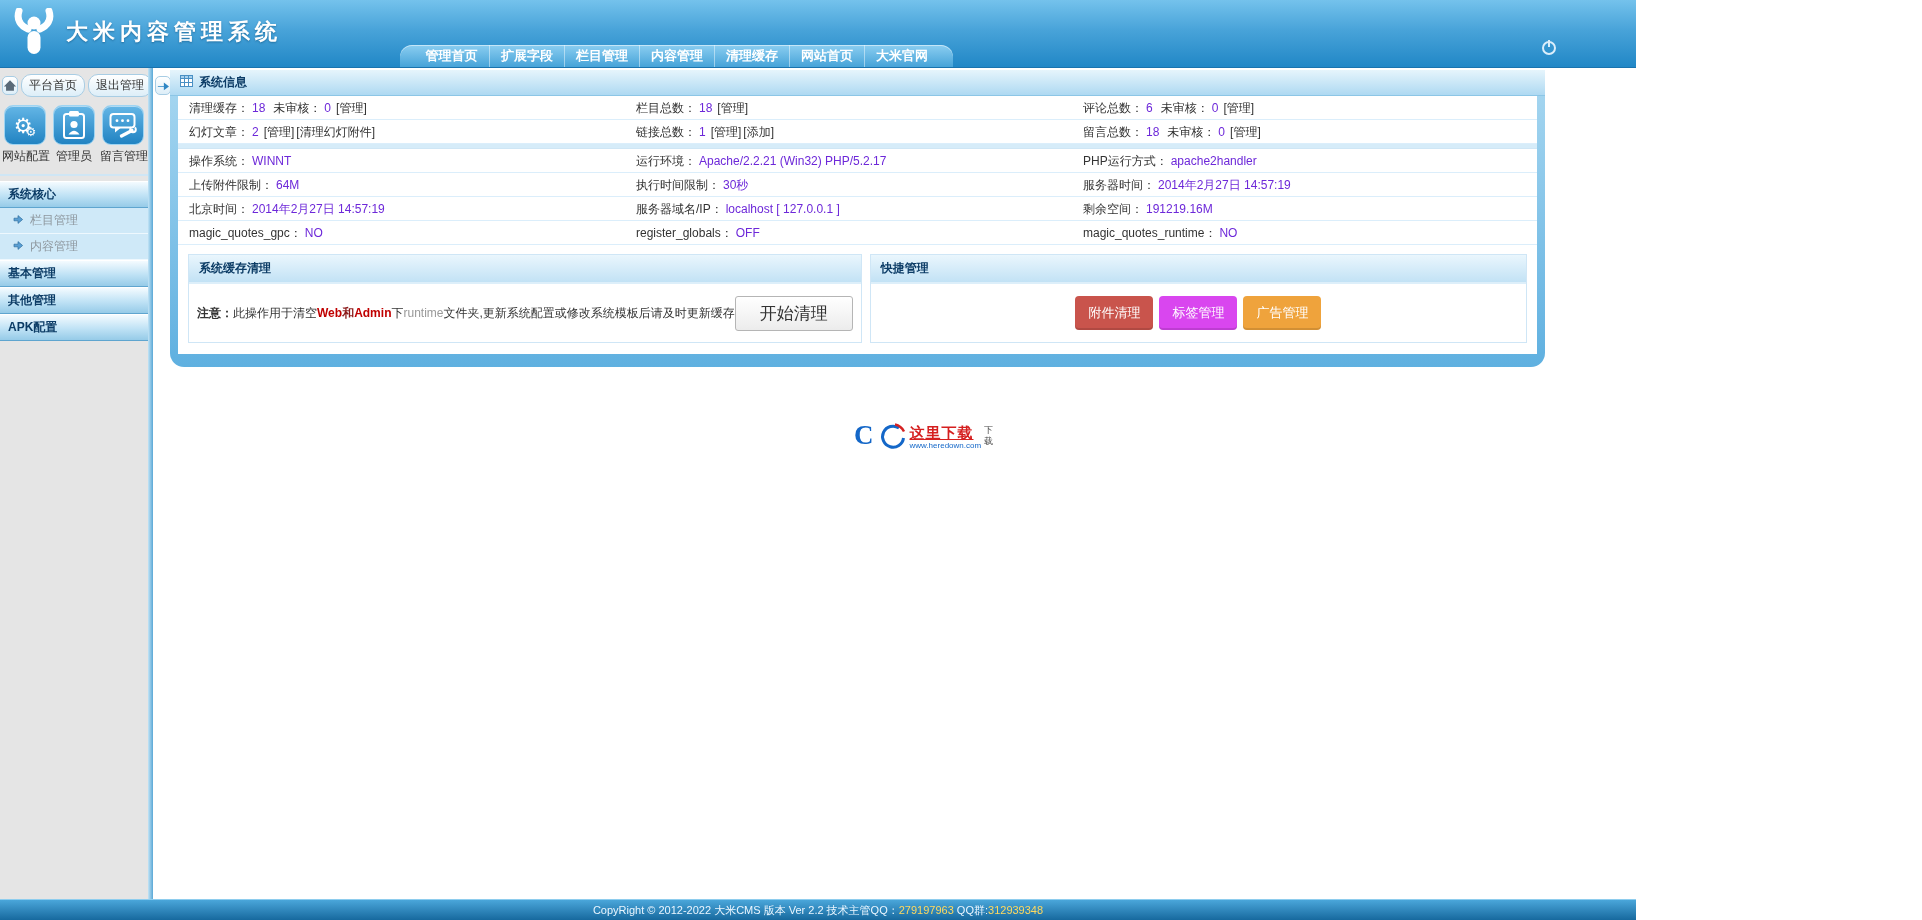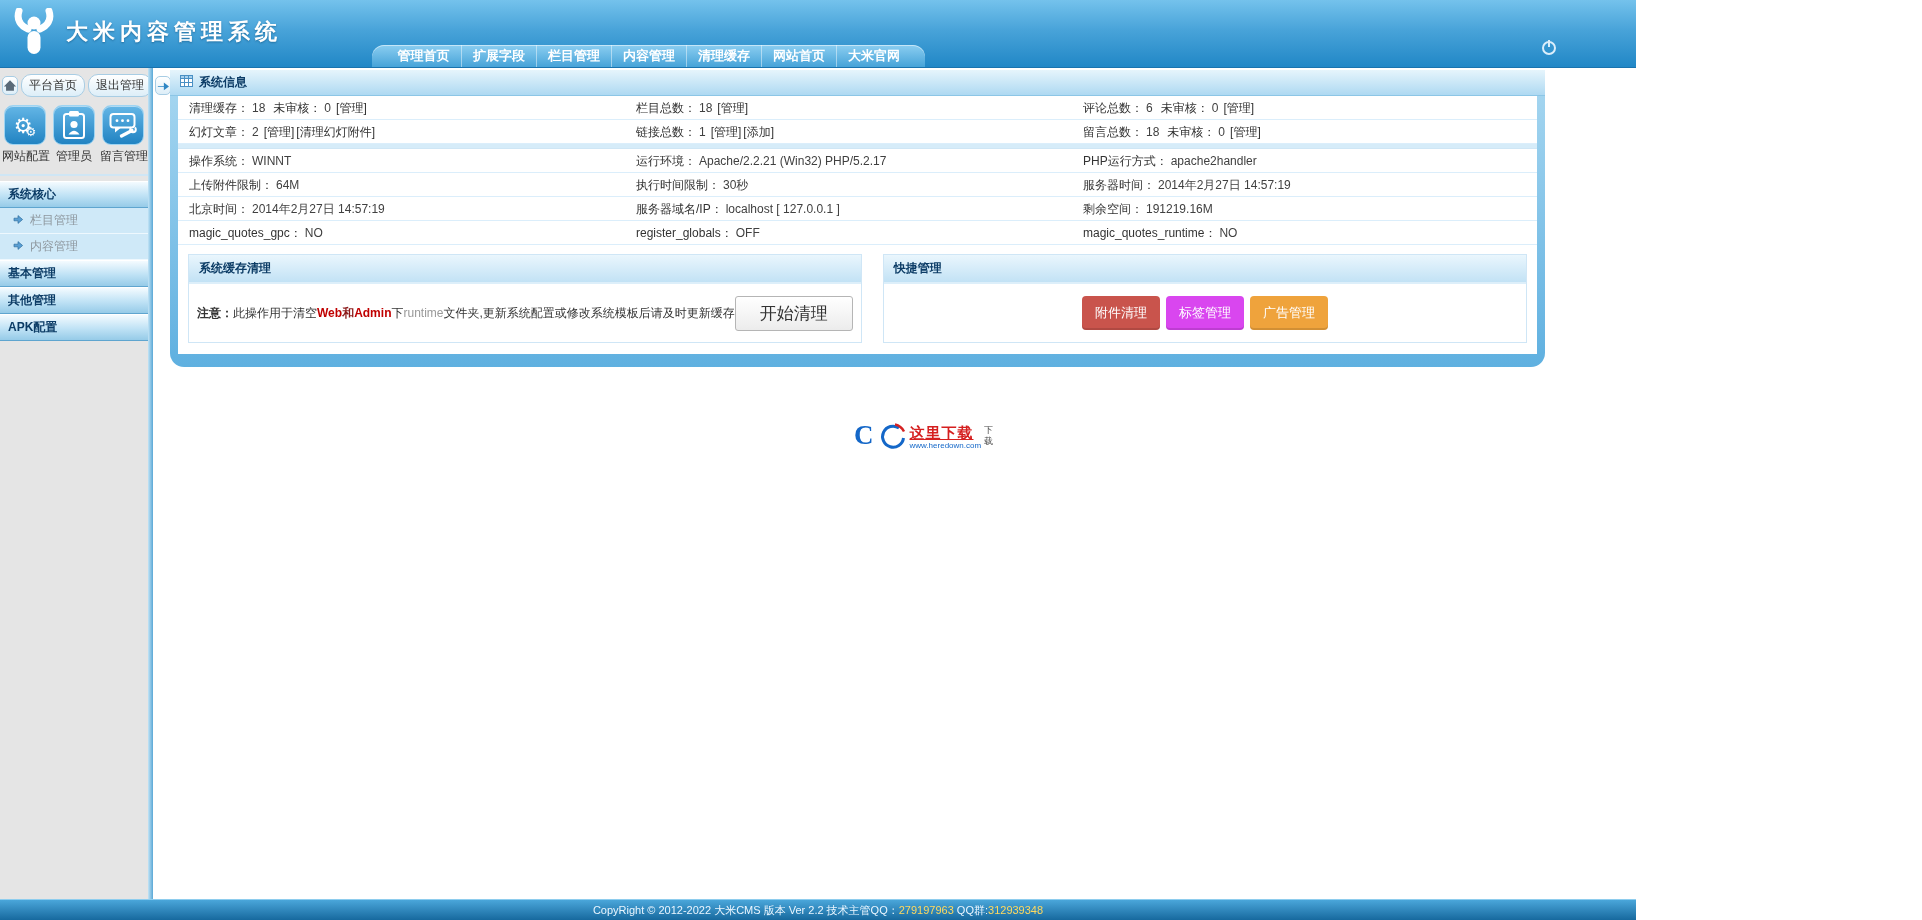--- a/index.html
+++ b/index.html
@@ -5,21 +5,21 @@
   * { margin:0; padding:0; box-sizing:border-box; }
   html,body { background:#fff; }
   body { font-family:"Liberation Sans","DejaVu Sans",sans-serif; }
   .page { width:1636px; height:920px; position:relative; background:#fff; overflow:hidden; }
 
   
   .topbar { height:68px; background:linear-gradient(#74c2ec 0%, #48a3d9 45%, #2187c6 100%); position:relative; border-bottom:1px solid #1a73ae; }
   .brand { position:absolute; left:14px; top:8px; display:flex; align-items:center; gap:12px; }
   .logo { display:inline-flex; }
   .app-title { font-size:22px; letter-spacing:5px; color:#fff; font-weight:bold; text-shadow:0 1px 2px rgba(0,60,100,.45); white-space:nowrap; }
-  .tabs { position:absolute; left:372px; bottom:0; display:flex; background:linear-gradient(#8bcef1,#47a3d8); border-radius:12px 12px 0 0; padding:0 14px; box-shadow:inset 0 1px 0 rgba(255,255,255,.5); }
+  .tabs { position:absolute; left:400px; bottom:0; display:flex; background:linear-gradient(#8bcef1,#47a3d8); border-radius:12px 12px 0 0; padding:0 14px; box-shadow:inset 0 1px 0 rgba(255,255,255,.5); }
   .tab { width:75px; height:22px; line-height:22px; text-align:center; color:#fff; font-weight:bold; font-size:13px; border-left:1px solid rgba(255,255,255,.45); cursor:pointer; text-decoration:none; white-space:nowrap; }
   .tab:first-child { border-left:none; }
   .power { position:absolute; left:1541px; top:39px; cursor:pointer; display:inline-flex; }
 
   
   .bodywrap { display:flex; height:852px; }
   .sidebar { width:148px; background:#e5e5e5; }
   .divider { width:5px; background:linear-gradient(90deg,#c3e4f6,#5aa8d6); cursor:col-resize; }
   .content { flex:1; position:relative; padding:2px 0 0 17px; }
 
@@ -41,27 +41,27 @@
   .group { padding:4px 8px; background:linear-gradient(#f4fbff,#bfe2f5 55%,#96cbe8); border-top:1px solid #fff; border-bottom:1px solid #5fa5cf; color:#0c3c66; font-size:12px; font-weight:bold; cursor:pointer; }
   .item { display:flex; align-items:center; gap:6px; padding:4px 8px 4px 13px; background:#cfe9f8; border-bottom:1px solid #eef8fe; color:#8e979e; font-size:12px; cursor:pointer; }
 
   
   .panel { width:1375px; background:linear-gradient(#a9d8f1,#5fb0e0); padding:0 8px 13px; border-radius:0 0 14px 14px; }
   .panel-title { display:flex; align-items:center; gap:6px; padding:4px 10px 4px 10px; margin:0 -8px; background:linear-gradient(#e6f5fc,#aed9f2); border-bottom:1px solid #8cc6e6; color:#0c3c66; font-weight:bold; font-size:12px; }
   .panel-white { background:#fff; }
   .irow { display:flex; border-bottom:1px solid #dbeefb; height:24px; line-height:24px; font-size:12px; white-space:nowrap; }
   .cell { width:447px; padding-left:11px; overflow:hidden; }
   .lbl { color:#333; }
-  .val { color:#404040; margin:0 3px; }
+  .val { color:#6d28d9; margin:0 3px; }
   .l2 { margin-left:5px; }
   .lnk { color:#333; cursor:pointer; margin-left:2px; text-decoration:none; }
   .sep { height:5px; background:#d6ecf9; border-bottom:1px solid #cfe6f5; }
 
   
-  .subs { display:flex; gap:21px; padding:9px 10px 11px; background:#fff; }
+  .subs { display:flex; gap:8px; padding:9px 10px 11px; background:#fff; }
   .sub { flex:1; border:1px solid #cfe6f6; }
   .sub-h { padding:5px 10px; background:linear-gradient(#eaf6fd,#c2e2f5); border-bottom:2px solid #ddeffa; color:#0c3c66; font-weight:bold; font-size:12px; }
   .sub-b { height:58px; display:flex; align-items:center; padding:0 8px; background:#fff; font-size:12px; }
   .note { flex:1; color:#333; white-space:nowrap; overflow:hidden; }
   .n-warn { font-weight:bold; }
   .n-red { color:#c00000; font-weight:bold; }
   .n-and { font-weight:bold; color:#8b1a1a; }
   .n-gray { color:#999; }
   .clean-btn { padding:5px 24px; background:linear-gradient(#ffffff,#ececec); border:1px solid #b5b5b5; border-radius:3px; font-size:17px; color:#333; cursor:pointer; white-space:nowrap; }
   .quick-body { justify-content:center; gap:6px; }

